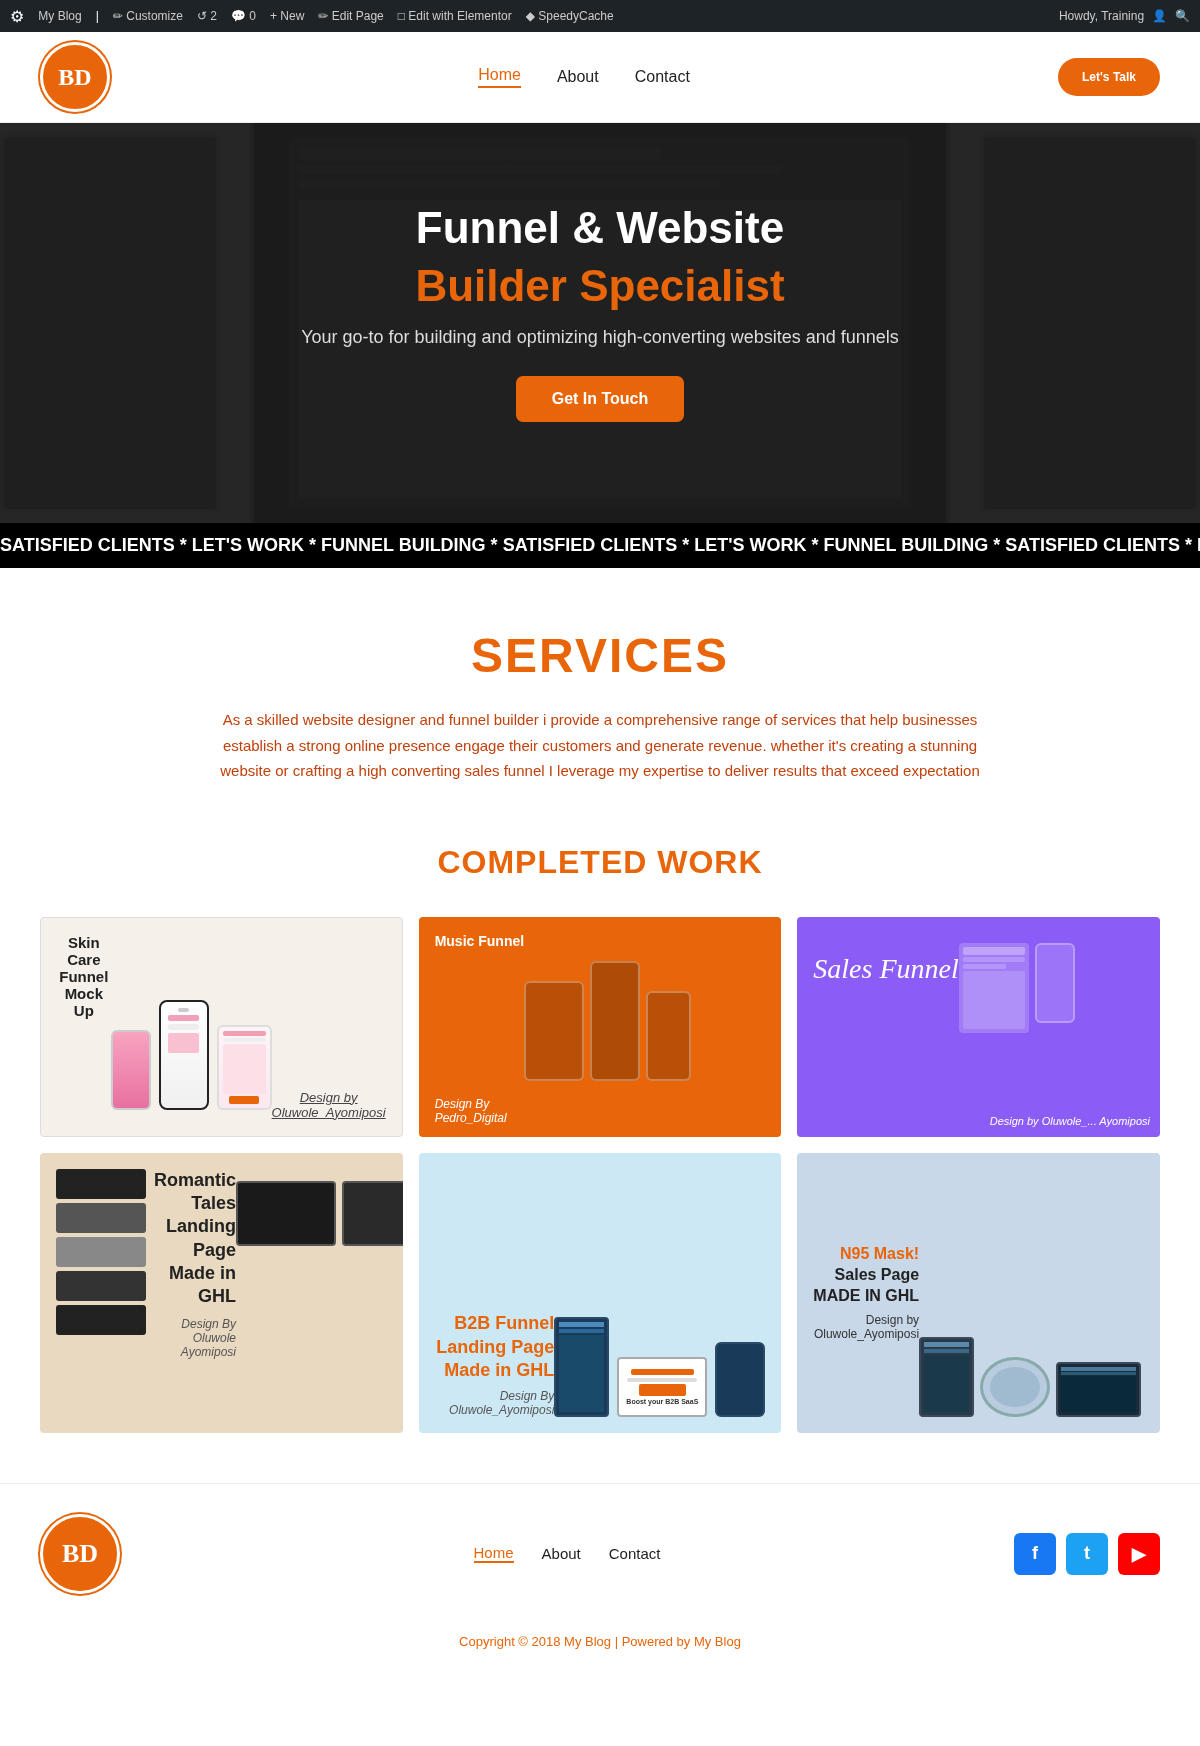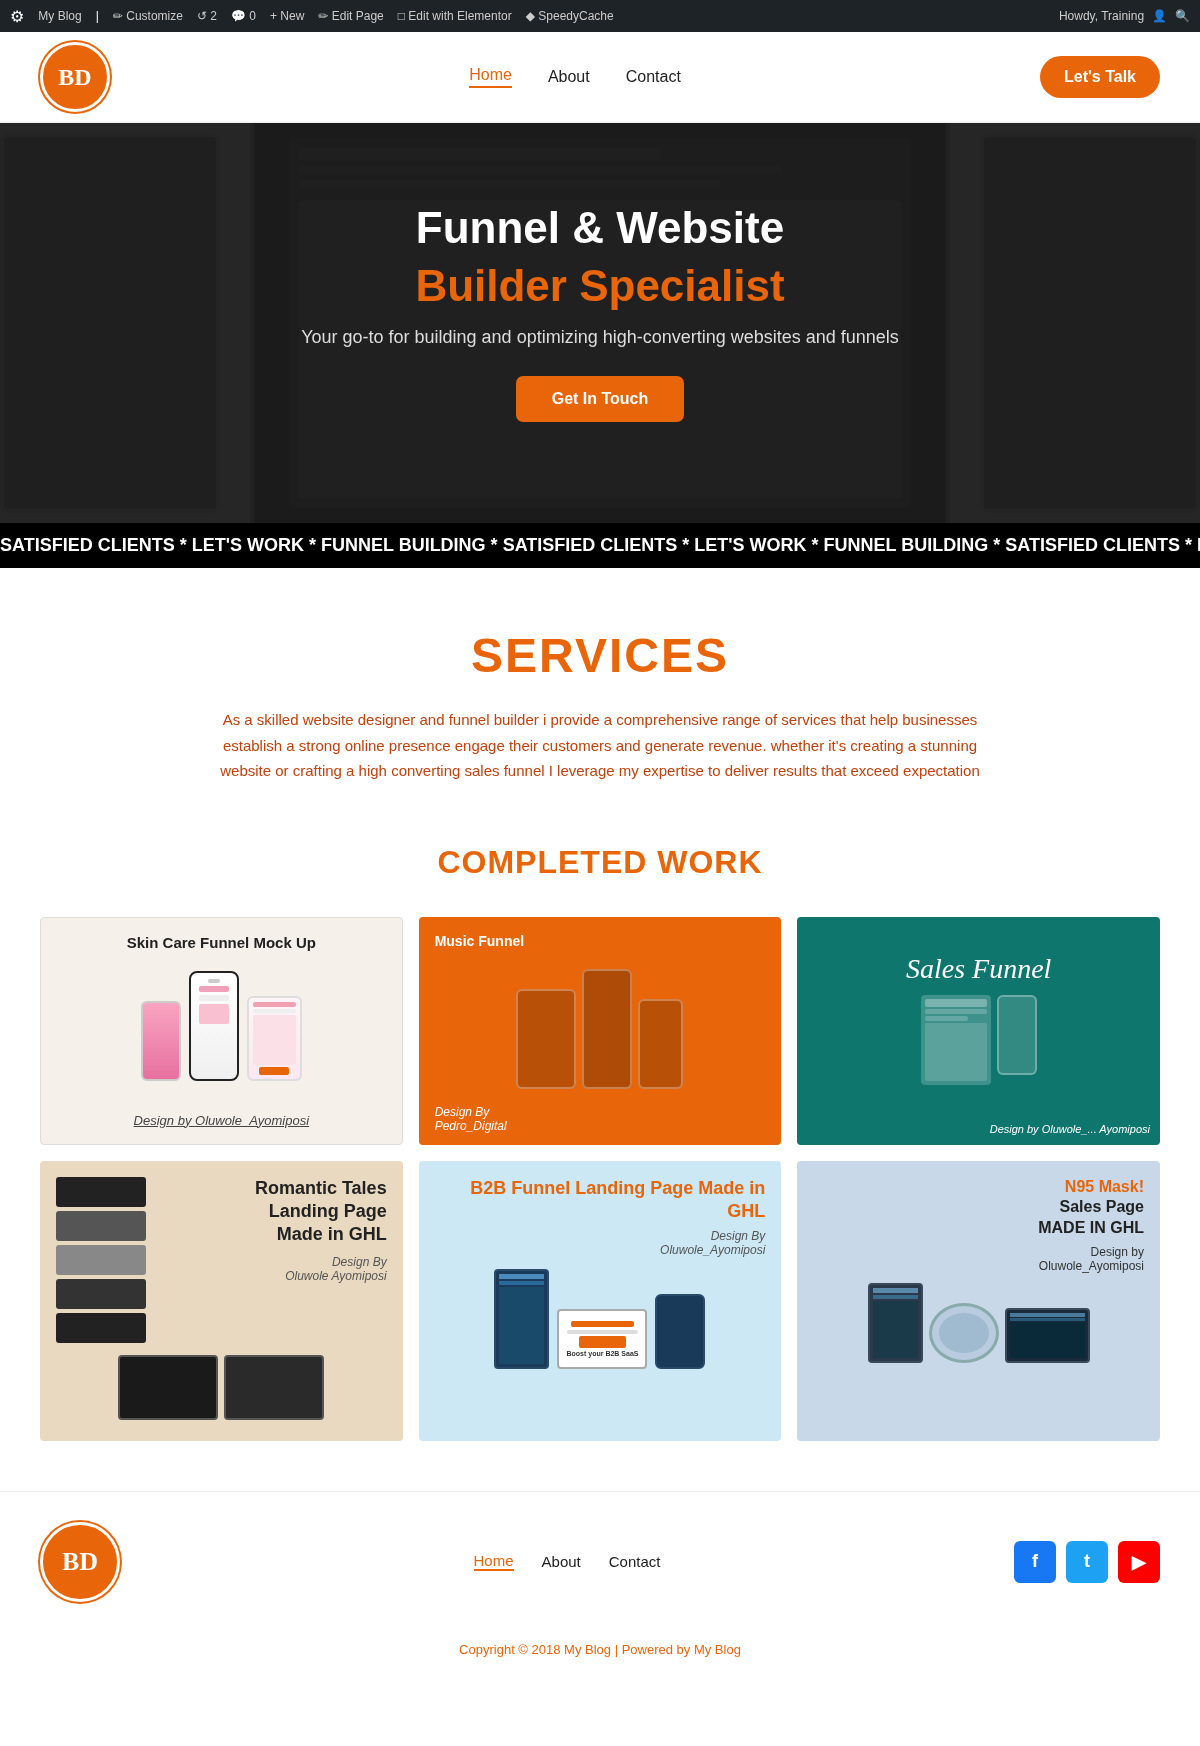--- a/index.html
+++ b/index.html
@@ -35,21 +35,21 @@
       display: flex; align-items: center; justify-content: center;
       color: #fff; font-weight: 900; font-size: 24px; font-family: serif;
       border: 3px solid #fff;
       box-shadow: 0 0 0 2px #e8650a;
     }
     .nav-links { display: flex; align-items: center; gap: 36px; }
     .nav-links a { text-decoration: none; color: #222; font-size: 16px; font-weight: 500; }
     .nav-links a.active { color: #e8650a; border-bottom: 2px solid #e8650a; padding-bottom: 2px; }
     .btn-letstalk {
       background: #e8650a; color: #fff; border: none;
-      padding: 12px 24px; border-radius: 30px; font-size: 16px;
+      padding: 12px 24px; border-radius: 30px; font-size: 12px;
       font-weight: bold; cursor: pointer;
     }
     .hero-content {
       position: relative; z-index: 2;
       text-align: center; color: #fff; padding: 60px 20px;
     }
     .hero-title { font-size: 44px; font-weight: 900; color: #fff; margin-bottom: 8px; }
     .hero-subtitle { font-size: 44px; font-weight: 900; color: #e8650a; margin-bottom: 16px; }
     .hero-desc { font-size: 18px; color: #ddd; margin-bottom: 32px; max-width: 700px; }
     .btn-getintouch {
@@ -71,21 +71,21 @@
     .services-title { font-size: 48px; font-weight: 900; color: #e8650a; margin-bottom: 24px; letter-spacing: 2px; }
     .services-desc { font-size: 15px; color: #c2410c; max-width: 780px; margin: 0 auto; line-height: 1.7; }
 
     
     .completed-section { padding: 30px 40px 50px; }
     .completed-title { font-size: 32px; font-weight: 900; color: #e8650a; text-align: center; margin-bottom: 36px; letter-spacing: 1px; }
     .work-grid { display: grid; grid-template-columns: repeat(3, 1fr); gap: 16px; }
     .work-card {
       border-radius: 4px; overflow: hidden;
       min-height: 220px;
-      display: flex; flex-direction: column; align-items: stretch;
+      display: flex; align-items: stretch;
       position: relative;
     }
     
     .card-skincare { background: #f5f0ea; border: 1px solid #ddd; padding: 16px; }
     .card-skincare .card-title { font-weight: 700; font-size: 15px; text-align: center; color: #222; margin-bottom: 10px; }
     .card-skincare .card-credit { font-size: 12px; text-align: center; color: #444; margin-top: auto; text-decoration: underline; }
     .mockup-phones { display: flex; justify-content: center; gap: 8px; align-items: flex-end; margin: 10px 0; }
     .phone-mock { width: 45px; height: 90px; background: #fff; border: 2px solid #ccc; border-radius: 8px; }
     .phone-mock-tall { width: 45px; height: 110px; background: #fff; border: 2px solid #222; border-radius: 8px; }
 
@@ -212,21 +212,21 @@
     <div class="work-card card-music" style="background:#e8650a;padding:16px;position:relative;min-height:220px;">
       <div class="card-label" style="color:#fff;font-size:14px;font-weight:600;">Music Funnel</div>
       <div class="music-mockup" style="display:flex;justify-content:center;align-items:flex-end;gap:6px;margin:10px 0 40px;">
         <div style="width:60px;height:100px;background:rgba(0,0,0,0.2);border-radius:6px;border:2px solid rgba(255,255,255,0.3);"></div>
         <div style="width:50px;height:120px;background:rgba(0,0,0,0.25);border-radius:6px;border:2px solid rgba(255,255,255,0.3);"></div>
         <div style="width:45px;height:90px;background:rgba(0,0,0,0.2);border-radius:6px;border:2px solid rgba(255,255,255,0.3);"></div>
       </div>
       <div style="position:absolute;bottom:12px;left:16px;color:#fff;font-size:12px;font-style:italic;">Design By<br>Pedro_Digital</div>
     </div>
 
-    <div class="work-card card-sales" style="background:#0f766e;padding:16px;position:relative;min-height:220px;">
+    <div class="work-card card-sales" style="background:#8b5cf6;padding:16px;position:relative;min-height:220px;">
       <div style="font-size:28px;font-style:italic;color:#fff;text-align:center;font-family:serif;margin-top:20px;">Sales Funnel</div>
       <div style="display:flex;justify-content:center;gap:6px;margin:10px 0 30px;">
         <div style="width:70px;height:90px;background:rgba(255,255,255,0.2);border-radius:4px;display:flex;flex-direction:column;padding:4px;gap:2px;">
           <div style="height:8px;background:rgba(255,255,255,0.3);border-radius:2px;"></div>
           <div style="height:5px;background:rgba(255,255,255,0.2);border-radius:2px;"></div>
           <div style="height:5px;background:rgba(255,255,255,0.2);border-radius:2px;width:70%;"></div>
           <div style="flex:1;background:rgba(255,255,255,0.15);border-radius:2px;"></div>
         </div>
         <div style="width:40px;height:80px;background:rgba(255,255,255,0.15);border-radius:6px;border:2px solid rgba(255,255,255,0.3);"></div>
       </div>
@@ -246,21 +246,21 @@
           <div style="font-size:18px;font-weight:900;color:#222;text-align:right;line-height:1.3;">Romantic Tales<br>Landing Page<br>Made in GHL</div>
           <div style="font-style:italic;font-size:12px;color:#555;text-align:right;margin-top:8px;">Design By<br>Oluwole Ayomiposi</div>
         </div>
       </div>
       <div style="display:flex;justify-content:center;gap:6px;margin-top:12px;">
         <div style="width:100px;height:65px;background:#1a1a1a;border-radius:4px;border:2px solid #555;"></div>
         <div style="width:100px;height:65px;background:#2a2a2a;border-radius:4px;border:2px solid #555;"></div>
       </div>
     </div>
 
-    <div class="work-card" style="background:#cce8f5;padding:16px;min-height:280px;position:relative;">
+    <div class="work-card" style="background:#cce8f5;padding:16px;min-height:280px;position:relative;align-items:flex-end;">
       <div style="display:flex;gap:8px;align-items:flex-start;">
         <div style="flex:1;">
           <div style="font-size:18px;font-weight:900;color:#e8650a;text-align:right;line-height:1.3;">B2B Funnel
 Landing Page
 Made in GHL</div>
           <div style="font-style:italic;font-size:12px;color:#555;text-align:right;margin-top:6px;">Design By<br>Oluwole_Ayomiposi</div>
         </div>
       </div>
       <div style="display:flex;justify-content:center;gap:8px;margin-top:12px;align-items:flex-end;">
         <div style="width:55px;height:100px;background:#1a3a5a;border-radius:4px;border:2px solid #2a4a6a;display:flex;flex-direction:column;padding:3px;gap:2px;">

